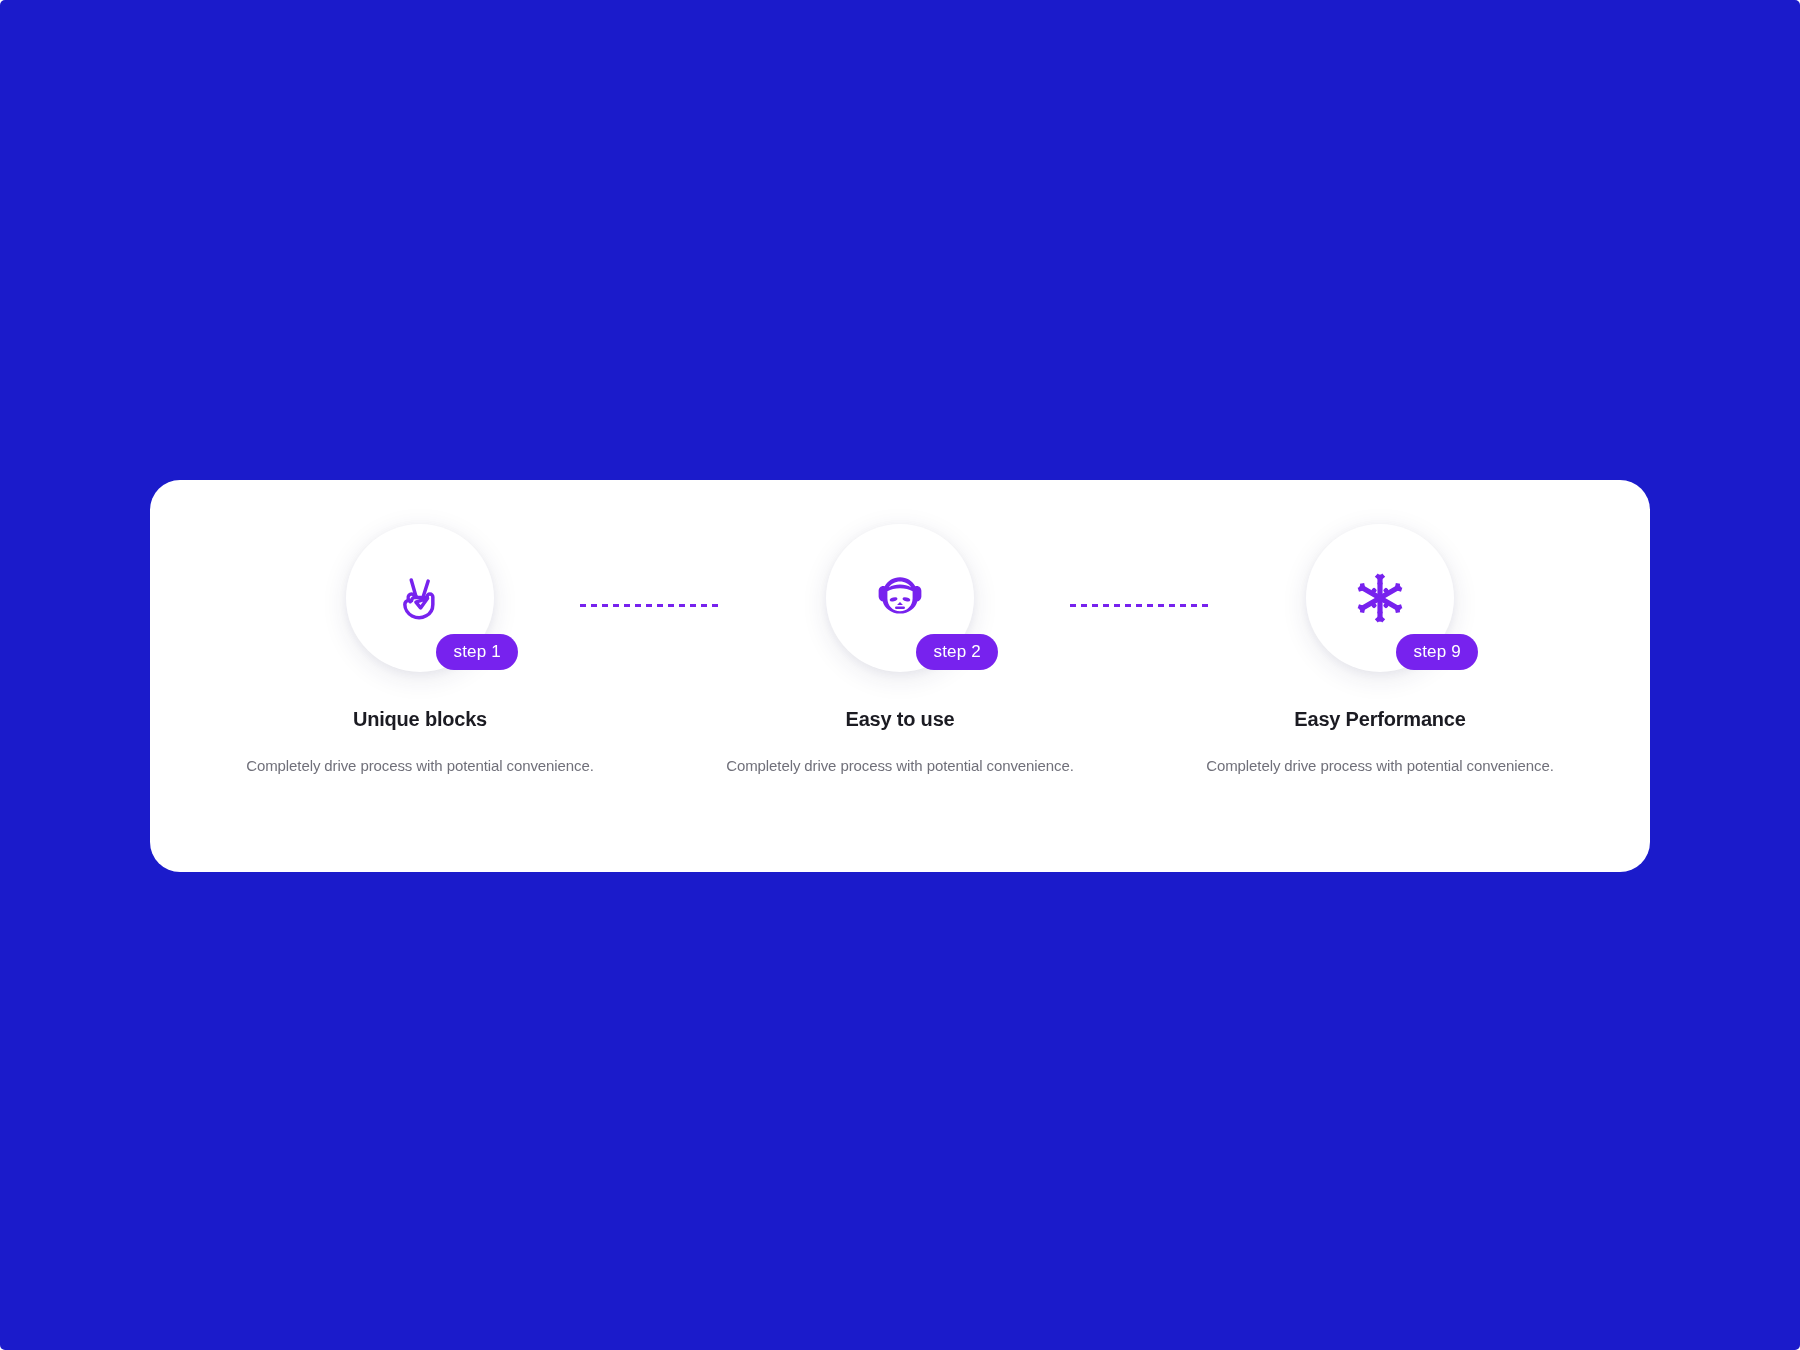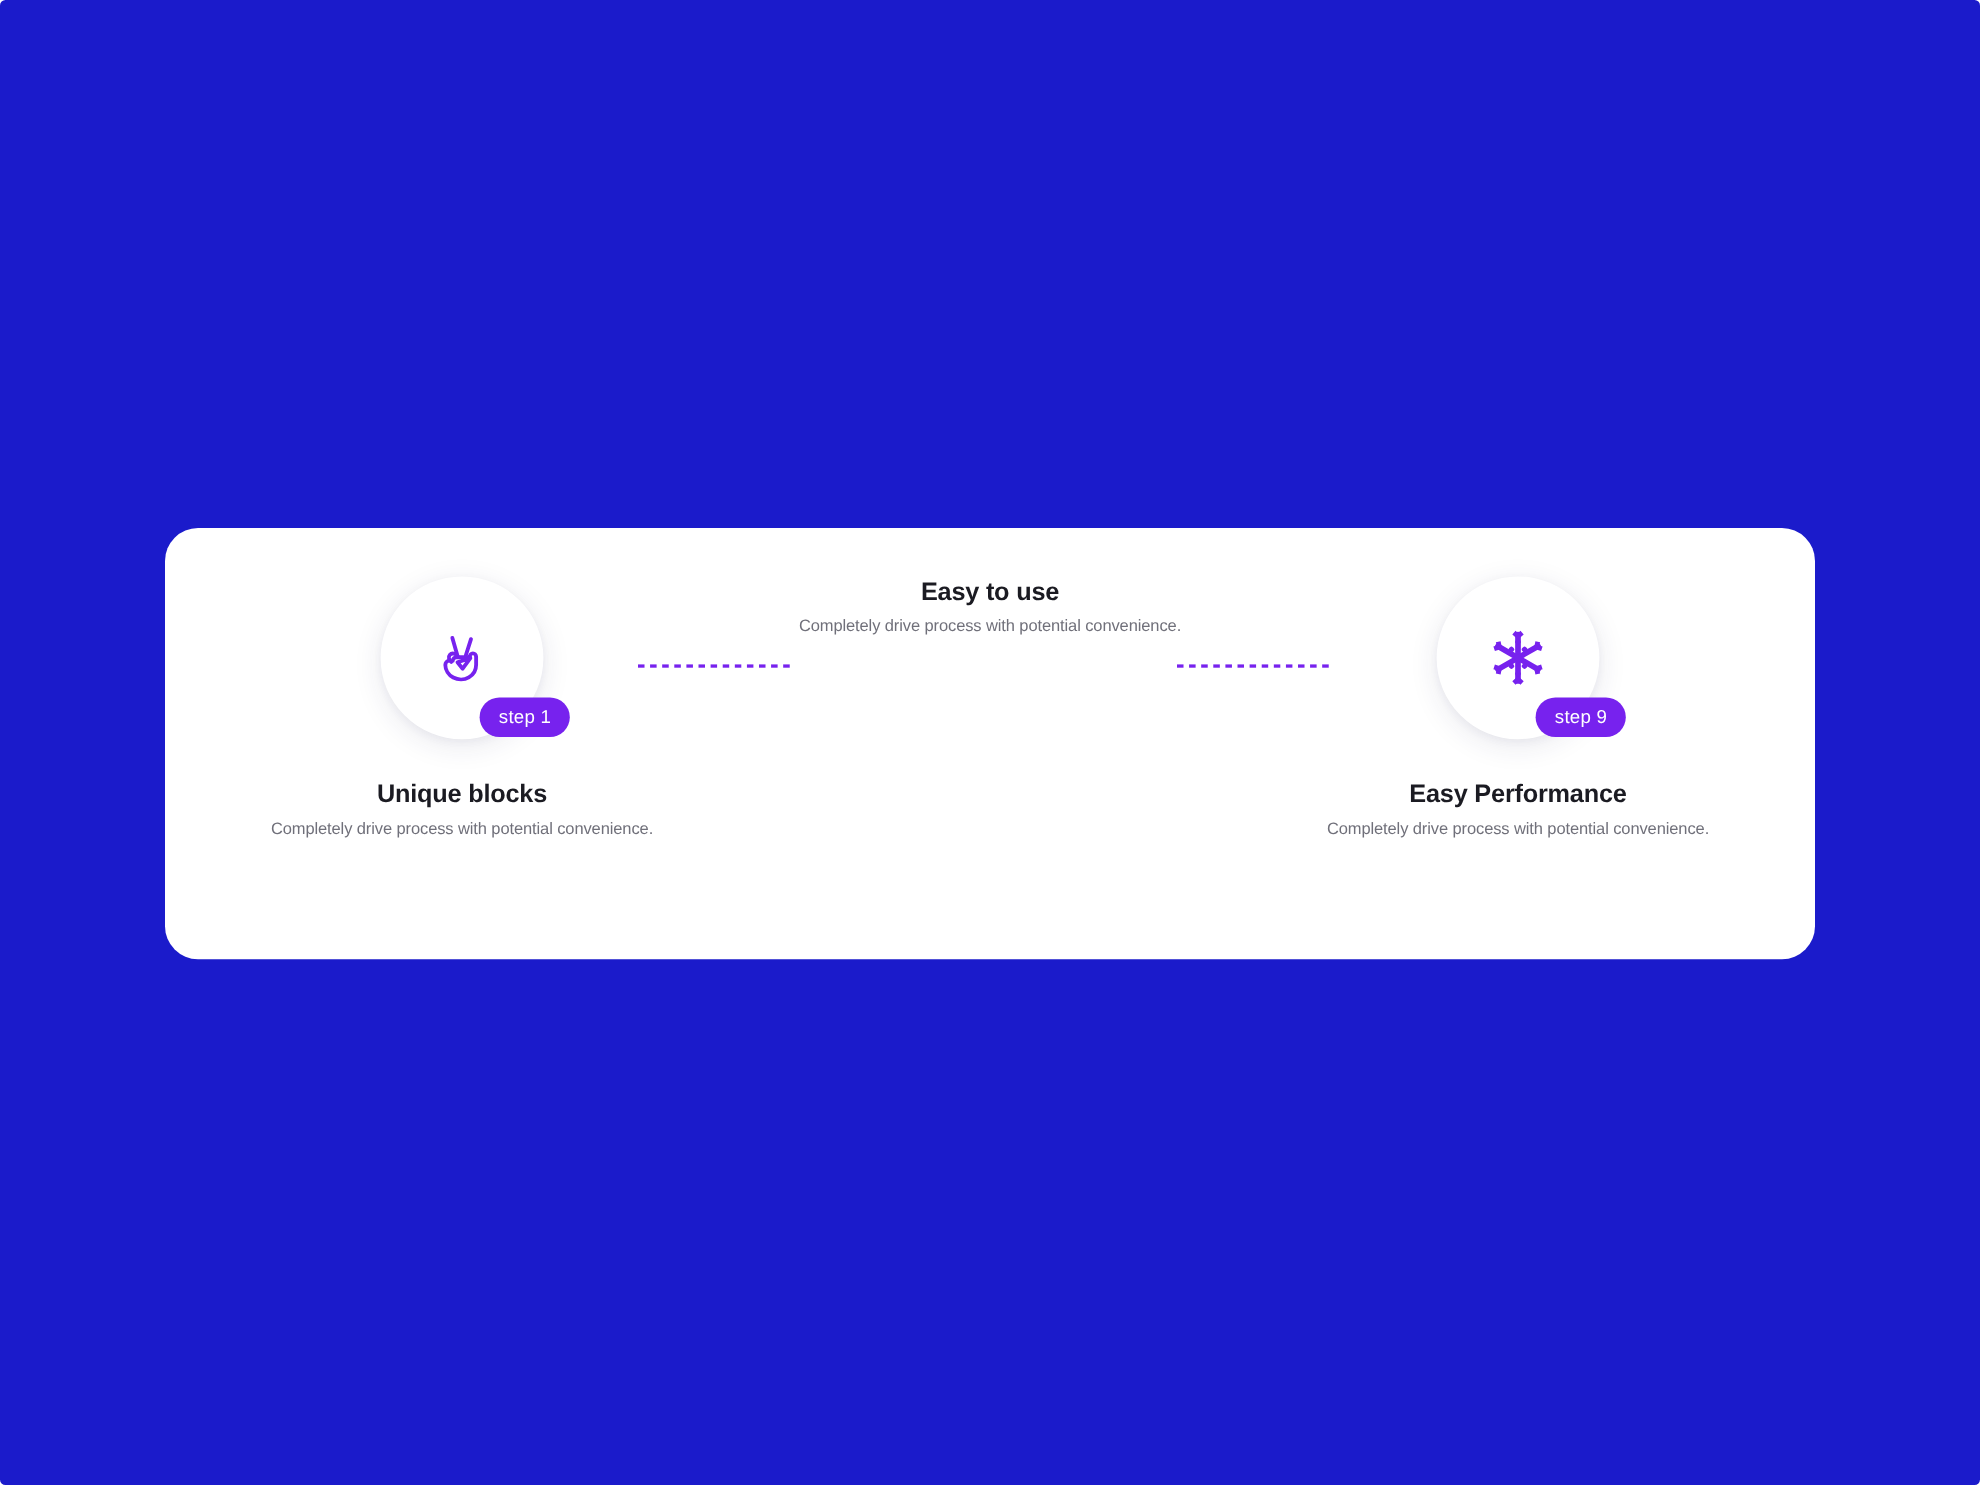--- a/index.html
+++ b/index.html
@@ -91,25 +91,25 @@
     line-height: 1;
     letter-spacing: 0.2px;
     padding: 9px 17px 10px;
     border-radius: 999px;
     white-space: nowrap;
     font-family: "Liberation Sans", sans-serif;
   }
 
   
   .step-title {
-    font-size: 23px;
+    font-size: 20px;
     font-weight: bold;
     color: #1B1B22;
     letter-spacing: -0.2px;
-    margin: 0 0 10px 0;
+    margin: 0 0 26px 0;
     text-align: center;
     white-space: nowrap;
   }
 
   .step-desc {
     font-size: 15px;
     color: #70707A;
     text-align: center;
     margin: 0;
     letter-spacing: -0.1px;
@@ -150,20 +150,36 @@
               </svg>
             </span>
           </div>
           <span class="step-badge">step 1</span>
         </div>
         <h3 class="step-title">Unique blocks</h3>
         <p class="step-desc">Completely drive process with potential convenience.</p>
       </div>
 
       <div class="step-col">
+        <div class="circle-wrap">
+          <div class="icon-circle">
+            <span>
+              <svg width="54" height="54" viewBox="0 0 48 48" fill="#7722EE">
+                <path d="M24 5.5c-6.1 0-11.3 3.4-13.6 8.1-.4-.2-.9-.3-1.4-.3-2.2 0-4 1.9-4 4.3v5.1c0 2.3 1.6 4.2 3.7 4.3C10 33 16.4 37.8 24 37.8s14-4.8 15.3-10.8c2.1-.1 3.7-2 3.7-4.3v-5.1c0-2.4-1.8-4.3-4-4.3-.5 0-1 .1-1.4.3C35.3 8.9 30.1 5.5 24 5.5z
+                         M24 9.3c4.3 0 8 2.1 10 5.3-2.9-1.6-6.3-2.5-10-2.5s-7.1.9-10 2.5c2-3.2 5.7-5.3 10-5.3z
+                         M12.8 18.1c3-1.7 6.9-2.7 11.2-2.7s8.2 1 11.2 2.7v6.3c0 6.3-5 11.4-11.2 11.4s-11.2-5.1-11.2-11.4v-6.3z"></path>
+                <ellipse cx="18.3" cy="25.2" rx="3.5" ry="1.7" transform="rotate(-13 18.3 25.2)"></ellipse>
+                <ellipse cx="29.7" cy="25.2" rx="3.5" ry="1.7" transform="rotate(13 29.7 25.2)"></ellipse>
+                <path d="M24 27.6l2.6 2.6h-5.2z"></path>
+                <rect x="19.6" y="31.6" width="8.8" height="2.1" rx="1.05"></rect>
+              </svg>
+            </span>
+          </div>
+          <span class="step-badge">step 2</span>
+        </div>
         <h3 class="step-title">Easy to use</h3>
         <p class="step-desc">Completely drive process with potential convenience.</p>
       </div>
 
       <div class="step-col">
         <div class="circle-wrap">
           <div class="icon-circle">
             <span>
               <svg width="54" height="54" viewBox="0 0 48 48" fill="#7722EE">
                 <g>

